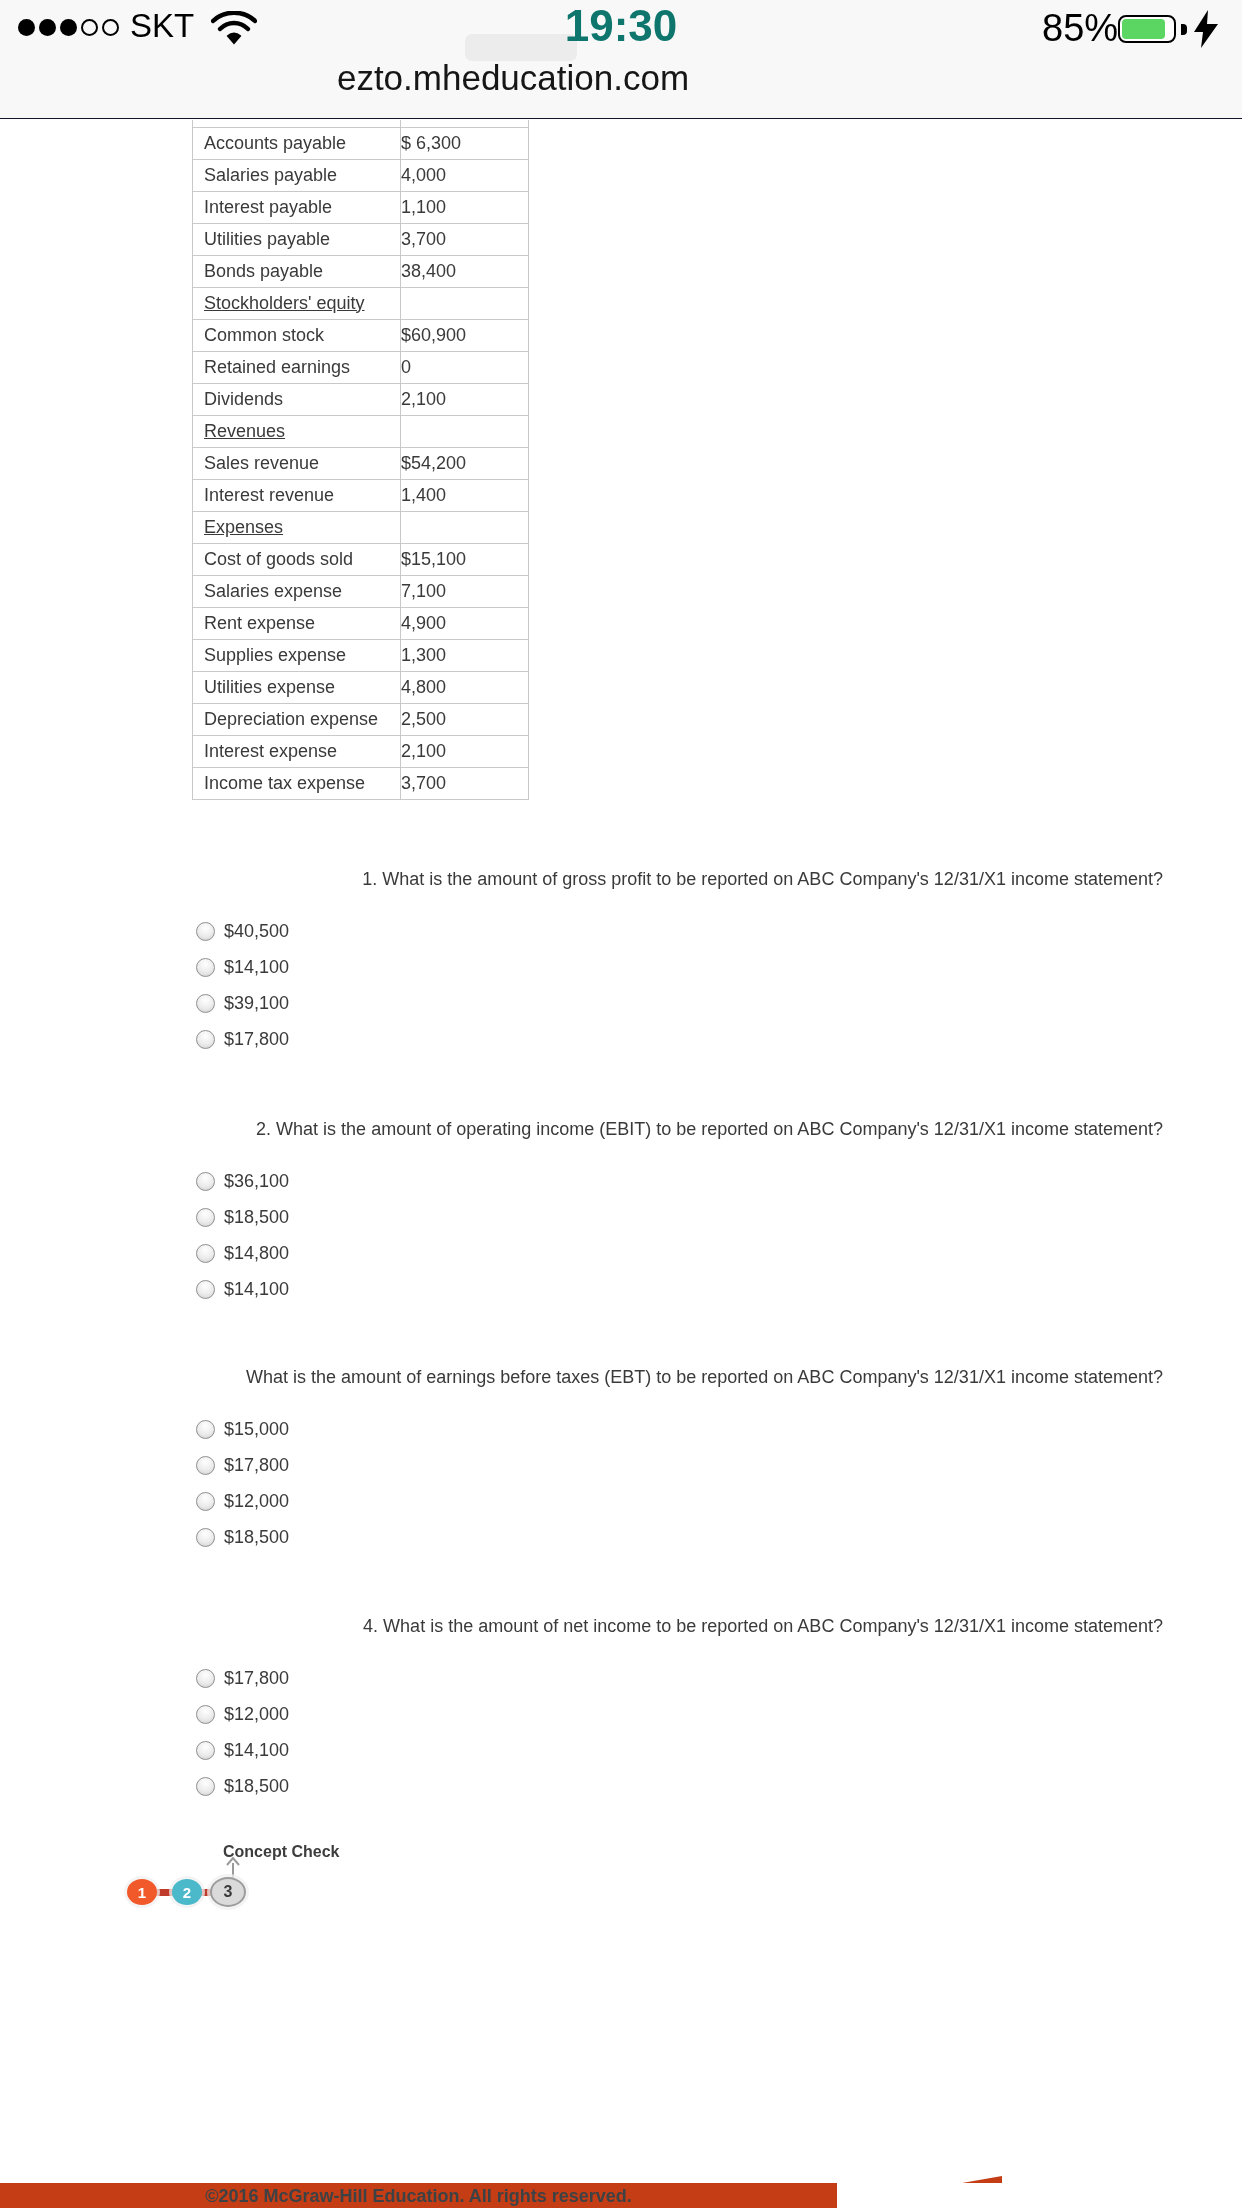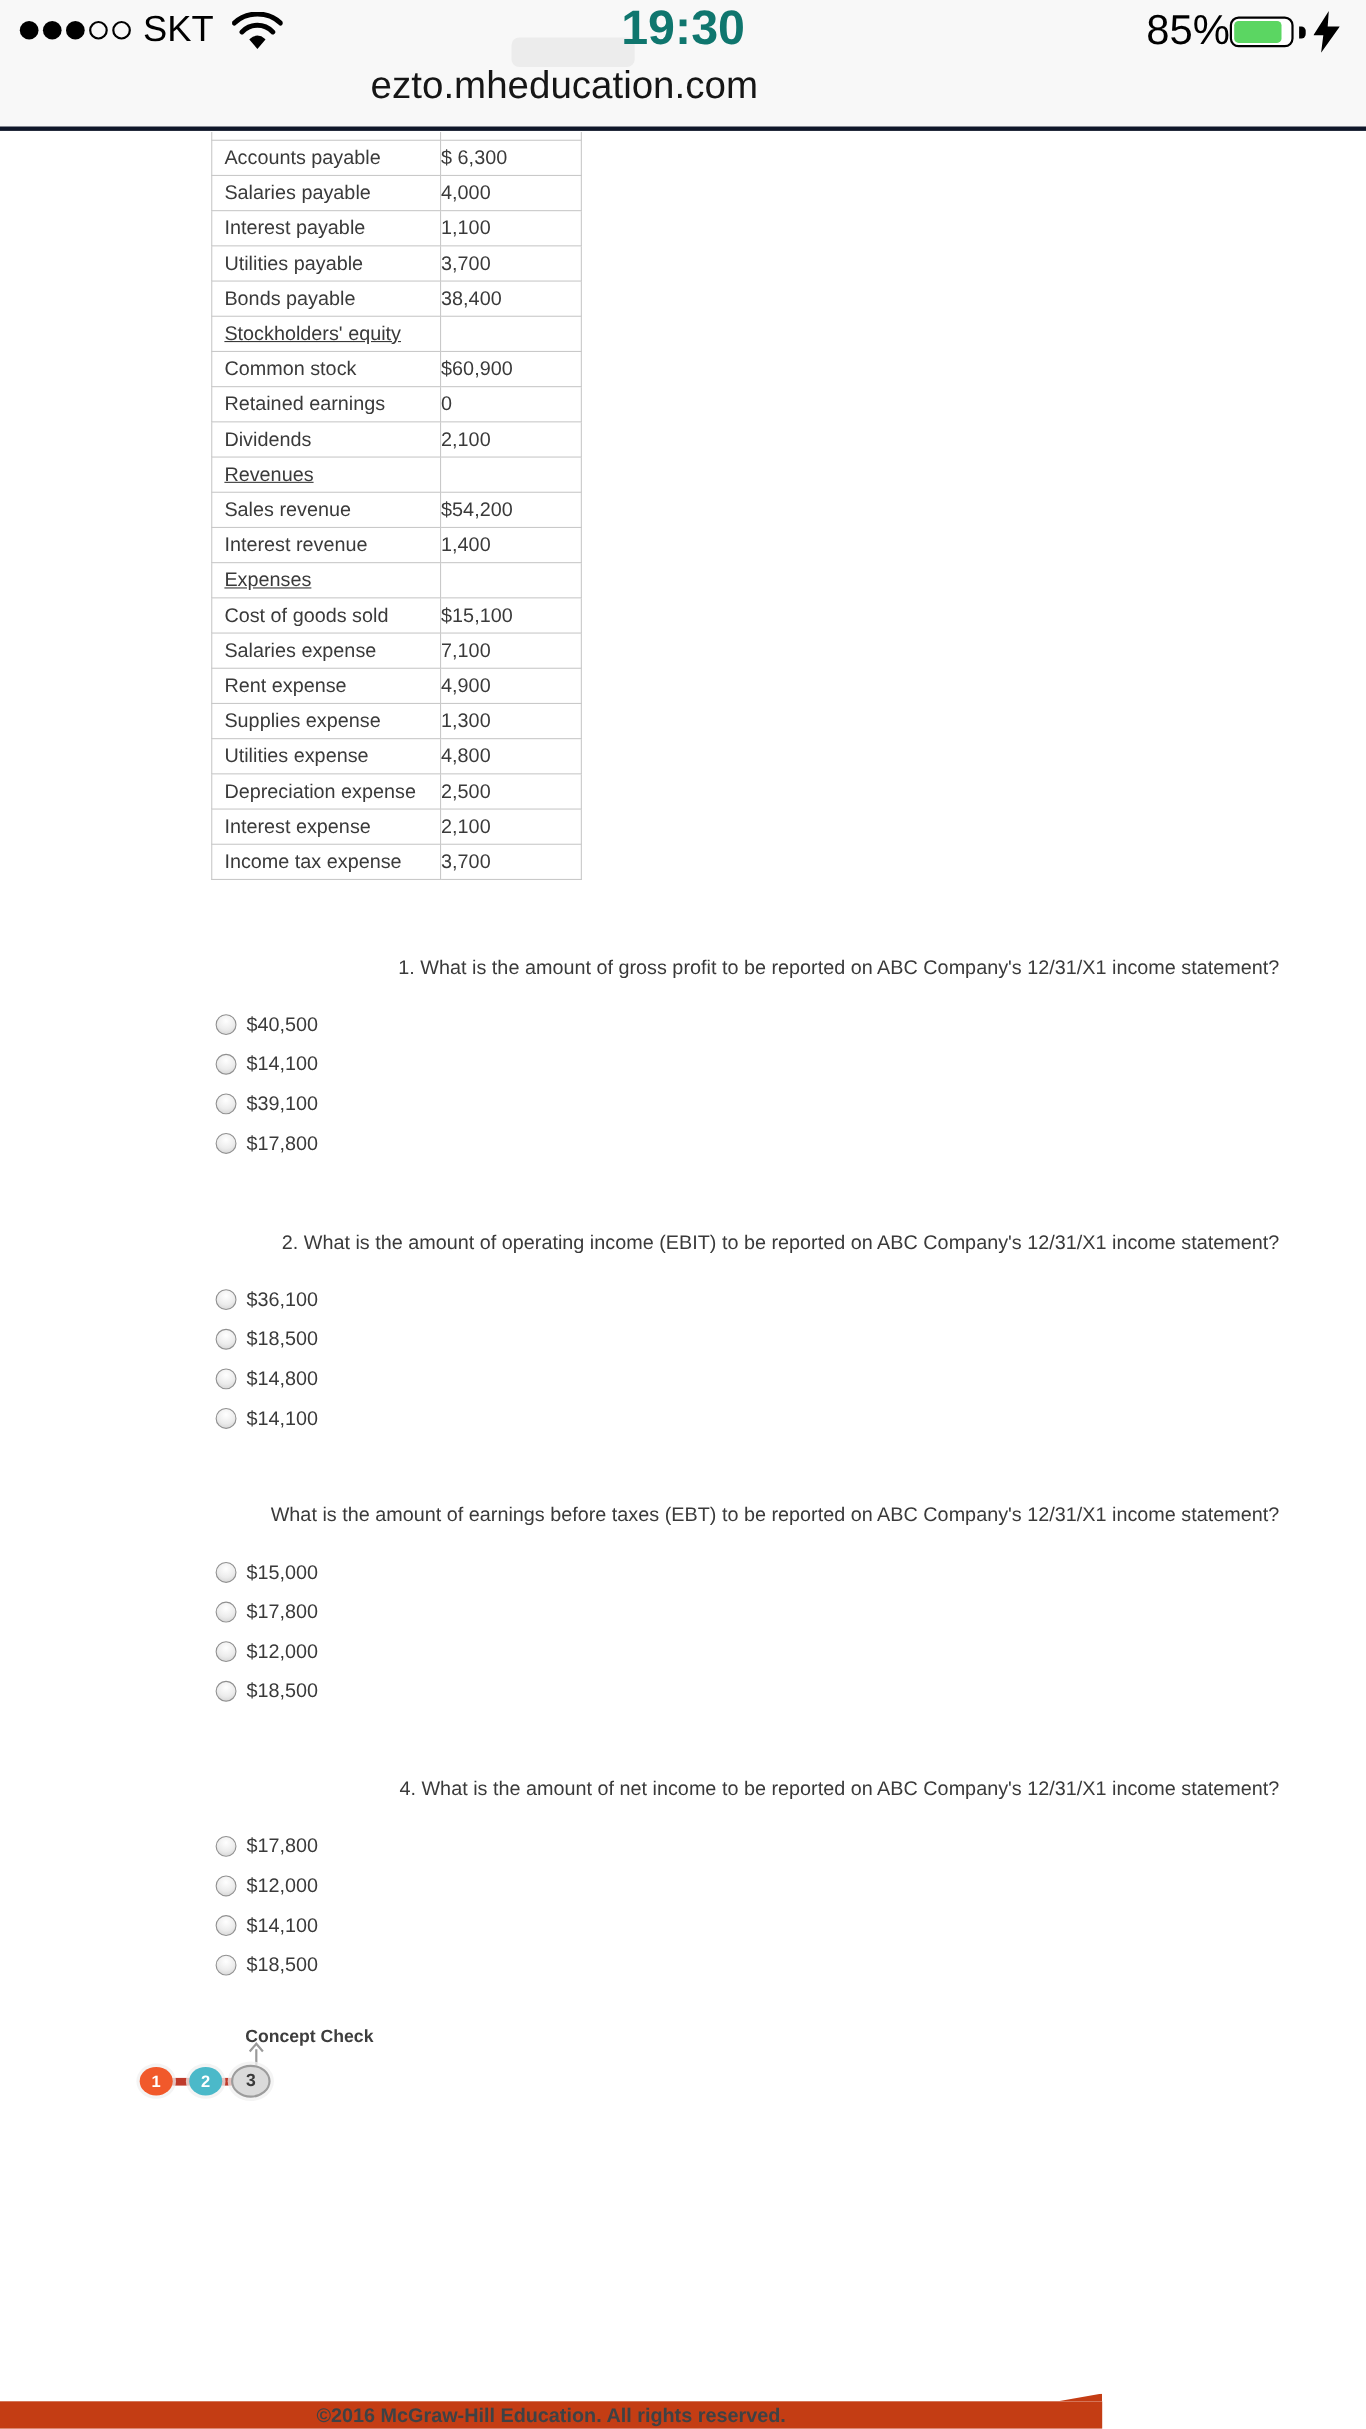--- a/index.html
+++ b/index.html
@@ -1,21 +1,21 @@
 <!DOCTYPE html>
 <html><head>
 <meta charset="utf-8">
 <style>
   html,body{margin:0;padding:0;}
   body{
     width:1242px;height:2208px;position:relative;background:#ffffff;
     font-family:"Liberation Sans", sans-serif;color:#3a3a3a;overflow:hidden;
   }
   
-  .header{position:absolute;left:0;top:0;width:1242px;height:119px;background:#f8f8f8;border-bottom:4px solid #0f172a;box-sizing:border-box;}
+  .header{position:absolute;left:0;top:0;width:1242px;height:119px;background:#f8f8f8;border-bottom:1px solid #0f172a;box-sizing:border-box;}
   .signal{position:absolute;left:18px;top:19px;display:flex;gap:4px;}
   .dot{width:17px;height:17px;border-radius:50%;box-sizing:border-box;}
   .dot.filled{background:#000;}
   .dot.empty{border:2px solid #000;background:transparent;}
   .carrier{position:absolute;left:130px;top:7px;font-size:33px;line-height:38px;color:#000;}
   .wifi{position:absolute;left:211px;top:11px;}
   .time{position:absolute;left:0;top:6px;width:1242px;text-align:center;font-size:44px;line-height:40px;font-weight:600;color:#0f766e;}
   .blur-blob{position:absolute;left:465px;top:34px;width:112px;height:27px;background:#ececec;border-radius:7px;}
   .batt-pct{position:absolute;left:1042px;top:9px;font-size:38px;line-height:38px;color:#000;}
   .batt-body{position:absolute;left:1118px;top:15px;width:58px;height:28px;border:2px solid #000;border-radius:8px;box-sizing:border-box;background:#fff;}
@@ -44,21 +44,21 @@
   .cc-arrow{position:absolute;left:224px;top:1856px;}
   .step{position:absolute;border-radius:50%;display:flex;align-items:center;justify-content:center;
         font-size:15px;font-weight:700;color:#fff;box-shadow:0 0 0 3px rgba(240,240,240,.75);z-index:2;box-sizing:border-box;}
   .step.s1{left:127px;top:1879px;width:30px;height:26px;}
   .step.s2{left:172px;top:1879px;width:30px;height:26px;}
   .step.s3{left:210px;top:1877px;width:36px;height:30px;border:2px solid #9c9c9c;color:#3a3a3a;font-size:16px;}
   .conn{position:absolute;height:7px;z-index:1;}
   .conn.c1{left:153px;top:1889px;width:22px;}
   .conn.c2{left:199px;top:1889px;width:15px;}
   
-  .footer{position:absolute;left:0;top:2183px;width:1002px;height:25px;}
+  .footer{position:absolute;left:0;top:2183px;width:837px;height:25px;}
   .footer-text{width:100%;text-align:center;font-size:18px;line-height:26px;font-weight:600;}
   .footer-curl{position:absolute;left:962px;top:-7px;width:40px;height:7px;clip-path:polygon(100% 0,100% 100%,0 100%);}
 </style>
 </head>
 <body>
 
 <div class="header">
   <div class="signal">
     <span class="dot filled"></span>
     <span class="dot filled"></span>

